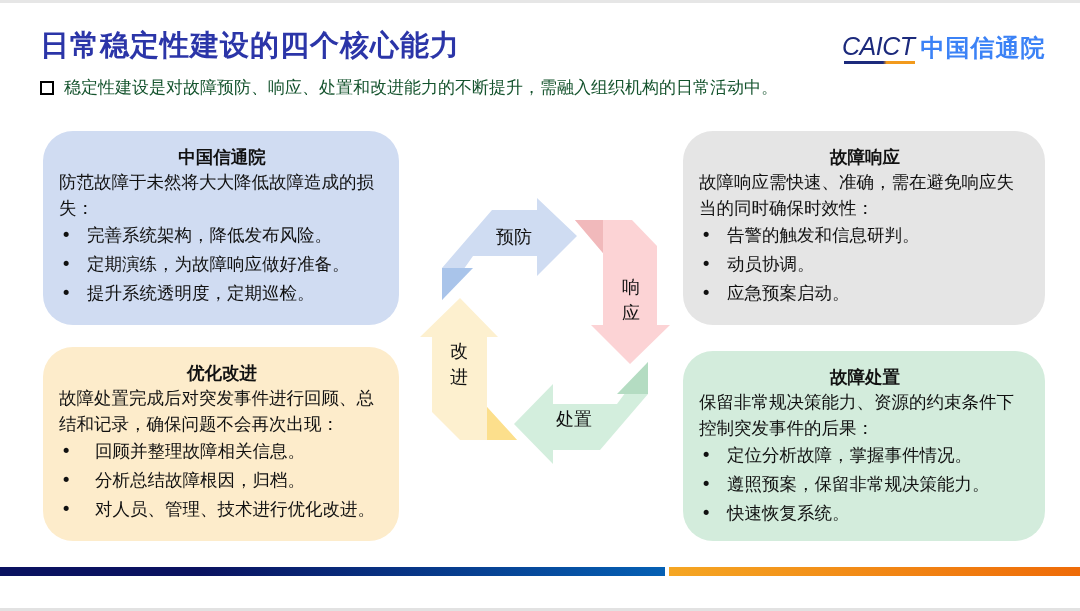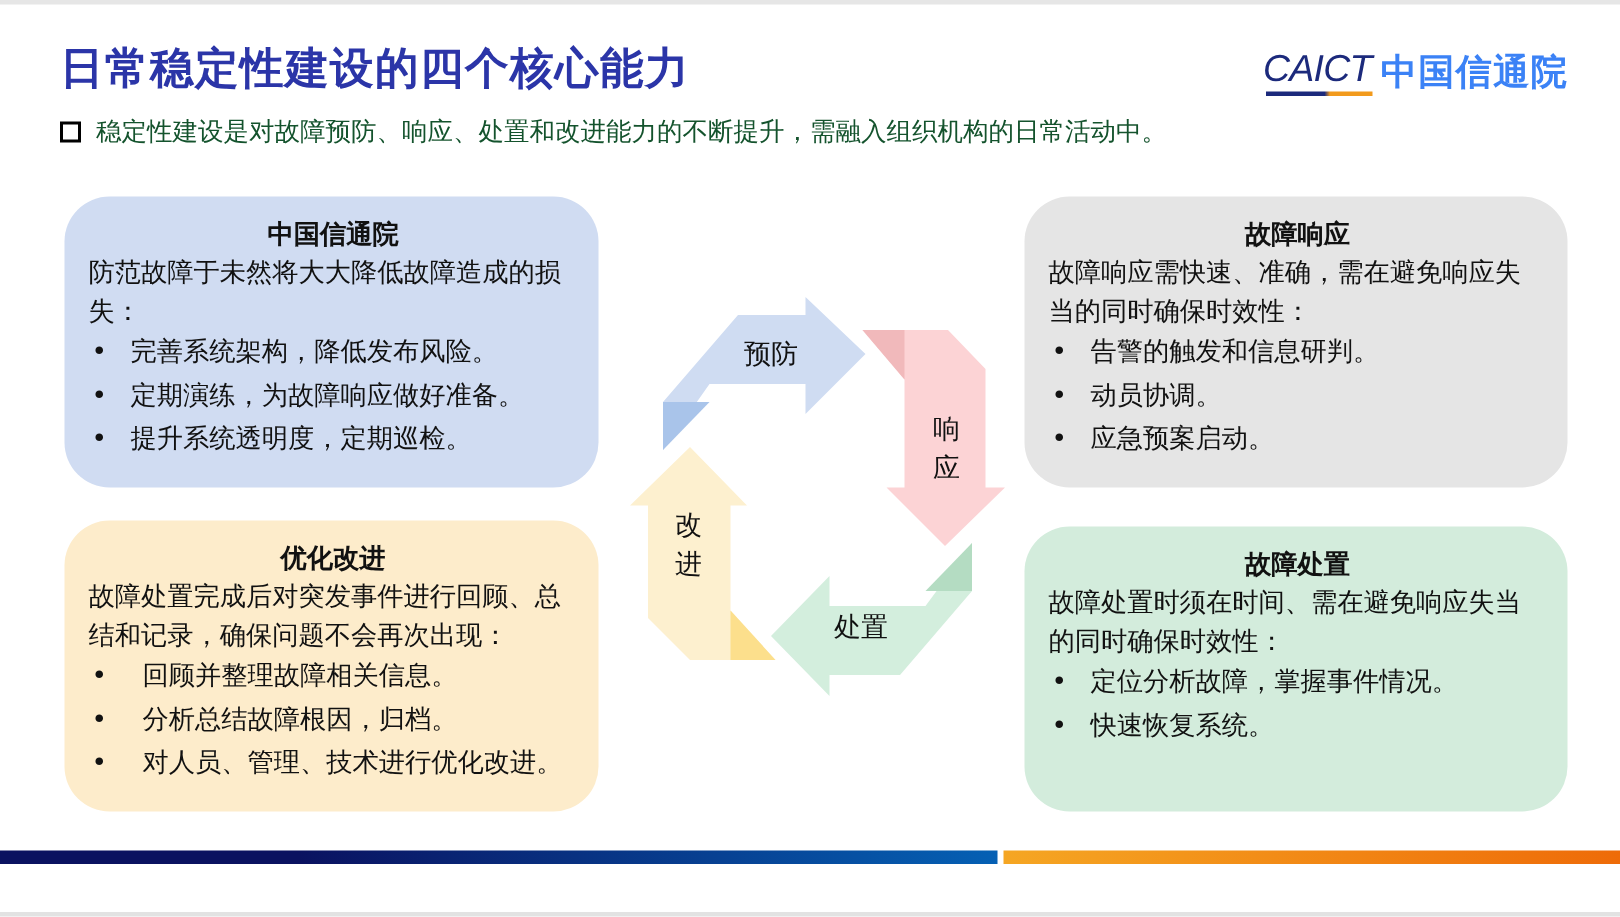--- a/index.html
+++ b/index.html
@@ -96,23 +96,24 @@
   <p class="card-desc">故障处置完成后对突发事件进行回顾、总结和记录，确保问题不会再次出现：</p>
   <ul>
     <li>回顾并整理故障相关信息。</li>
     <li>分析总结故障根因，归档。</li>
     <li>对人员、管理、技术进行优化改进。</li>
   </ul>
 </div>
 
 <div class="card" id="card-handle">
   <div class="card-title">故障处置</div>
-  <p class="card-desc">故障处置时须在时间、需在避免响应失当的同时确保时效性：</p>
+  <p class="card-desc">保留非常规决策能力、资源的约束条件下控制突发事件的后果：</p>
   <ul>
     <li>定位分析故障，掌握事件情况。</li>
+    <li>遵照预案，保留非常规决策能力。</li>
     <li>快速恢复系统。</li>
   </ul>
 </div>
 
 <div class="cycle">
   <svg width="270" height="280" viewBox="0 0 270 280">
 
     <g>
       <polygon points="32,110 32,78 82,20 127,20 127,8 167,46 127,86 127,66 63,66" fill="#cfdcf2"></polygon>
       <polygon points="32,78 63,78 32,110" fill="#a9c4ea"></polygon>

